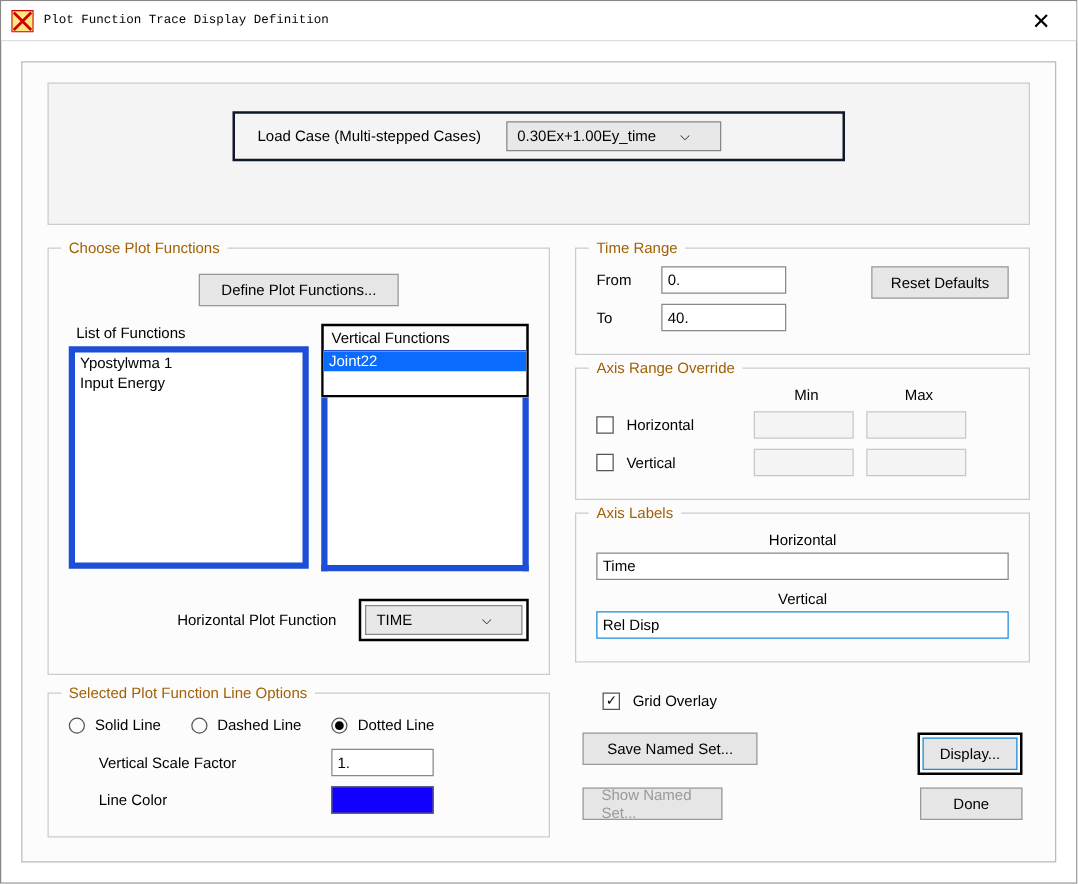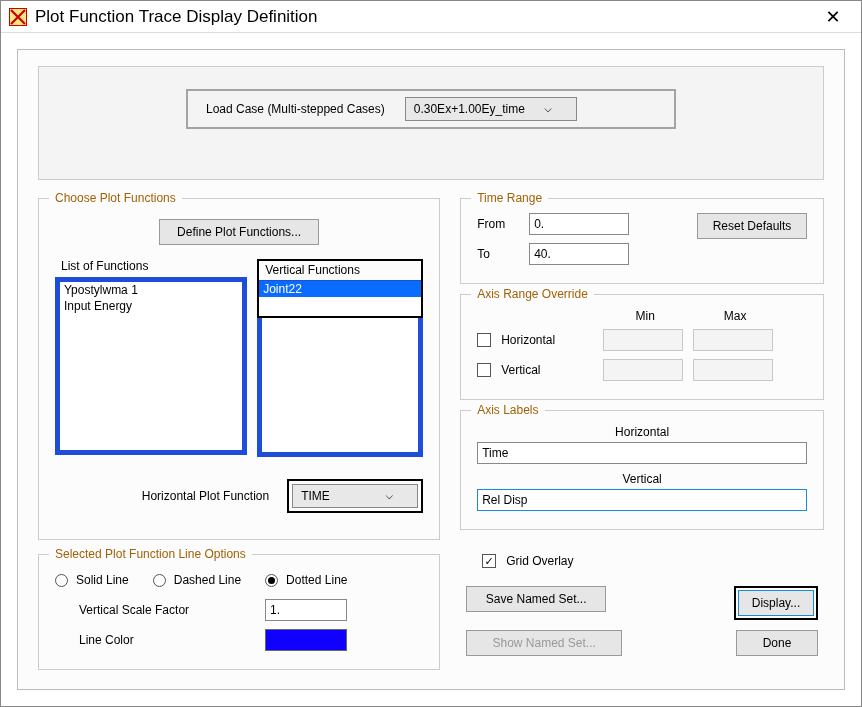--- a/index.html
+++ b/index.html
@@ -1,24 +1,24 @@
 <!DOCTYPE html>
 <html><head>
 <meta charset="utf-8">
 <style>
 * { box-sizing: border-box; margin: 0; padding: 0; }
 body { font-family: Tahoma, Arial, sans-serif; font-size: 12px; background: #fff; color: #000; }
 .window { width: 862px; height: 707px; border: 1px solid #888; background: #fff; position: relative; }
 .titlebar { height: 32px; background: #fff; border-bottom: 1px solid #ddd; display: flex; align-items: center; padding: 0 8px; }
 .title-icon { width: 18px; height: 18px; margin-right: 8px; }
-.title-text { flex: 1; font-size: 17px; }
+.title-text { flex: 1; font-size: 10px; font-family: Liberation Mono, monospace; }
 .close-btn { width: 40px; height: 30px; display: flex; align-items: center; justify-content: center; font-size: 18px; cursor: default; }
 .content { position: absolute; top: 48px; left: 16px; right: 16px; bottom: 16px; border: 1px solid #bbb; background: #fcfcfc; padding: 16px 20px 20px; }
 .top-panel { border: 1px solid #ccc; background: #f4f4f4; padding: 22px 18px 50px; margin-bottom: 18px; }
-.top-panel-inner { width: 490px; margin: 0 auto; border: 2px solid #a3a3a3; padding: 6px 10px 6px 18px; display: flex; align-items: center; gap: 20px; }
+.top-panel-inner { width: 490px; margin: 0 auto; border: 2px solid #0f172a; padding: 6px 10px 6px 18px; display: flex; align-items: center; gap: 20px; }
 .dropdown { background: #e8e8e8; border: 1px solid #888; height: 24px; display: flex; align-items: center; padding: 0 24px 0 8px; cursor: default; }
 .dropdown .arrow { margin-left: auto; font-size: 10px; }
 .main-cols { display: flex; gap: 20px; }
 .left-col { flex: 1.05; }
 .right-col { flex: 0.95; }
 .fieldset { border: 1px solid #ccc; padding: 14px 16px 18px; position: relative; margin-bottom: 10px; }
 .legend { position: absolute; top: -8px; left: 10px; background: #fcfcfc; padding: 0 6px; color: #a16207; font-size: 12px; }
 .btn { background: #e6e6e6; border: 1px solid #999; height: 26px; display: inline-flex; align-items: center; justify-content: center; padding: 0 14px; cursor: default; font-size: 12px; }
 .btn:disabled, .btn.disabled { color: #999; }
 .textbox { background: #fff; border: 1px solid #888; height: 22px; padding: 0 4px; font-size: 12px; font-family: inherit; }
@@ -188,21 +188,21 @@
             <span class="checkbox checked"></span>
             <span>Grid Overlay</span>
           </div>
           <div style="display:flex;justify-content:space-between;margin-bottom:10px;">
             <span class="btn" style="width:140px;">Save Named Set...</span>
             <span class="black-box" style="padding:2px;display:inline-block;">
               <span class="btn" style="width:76px;border-color:#1a8bd8;">Display...</span>
             </span>
           </div>
           <div style="display:flex;justify-content:space-between;">
-            <span class="btn disabled" style="width:156px;">Show Named Set...</span>
+            <span class="btn disabled" style="width:112px;">Show Named Set...</span>
             <span class="btn" style="width:82px;">Done</span>
           </div>
         </div>
 
       </div>
 
     </div>
 
   </div>
 </div>

